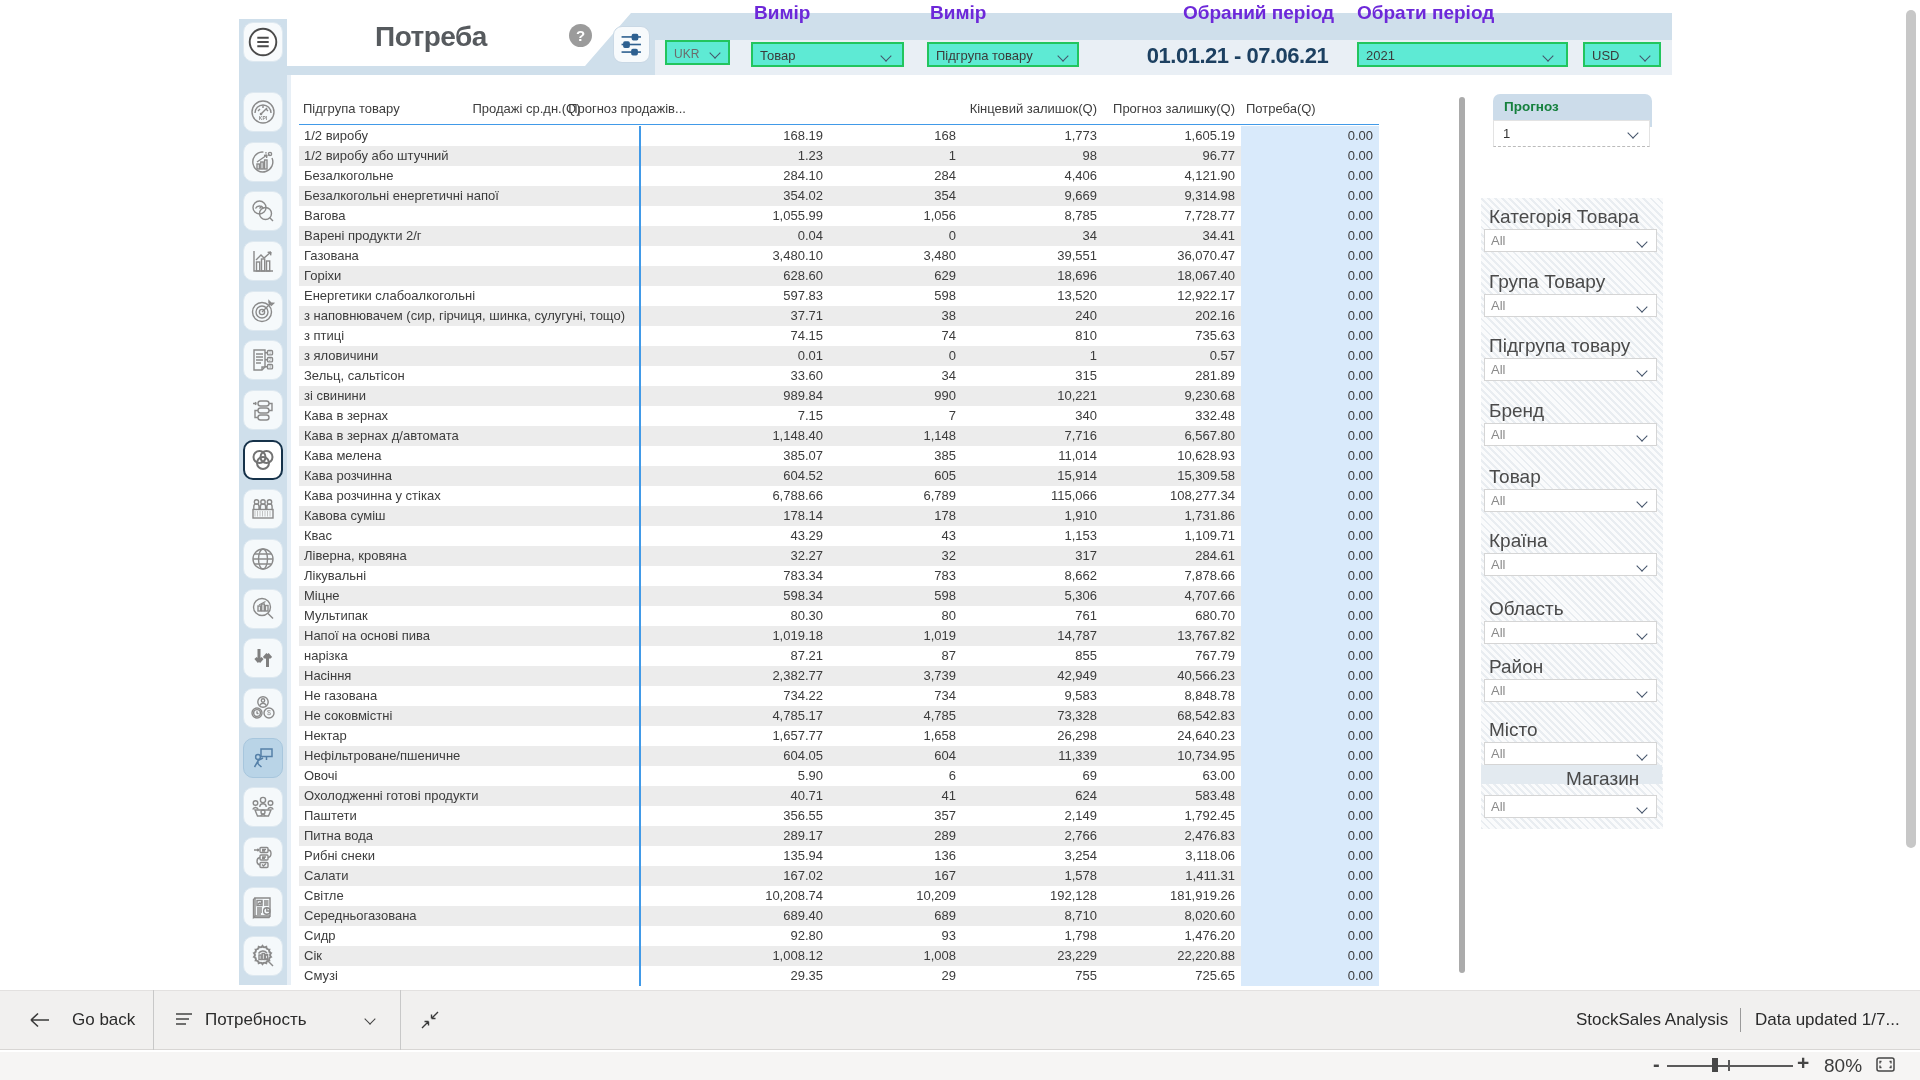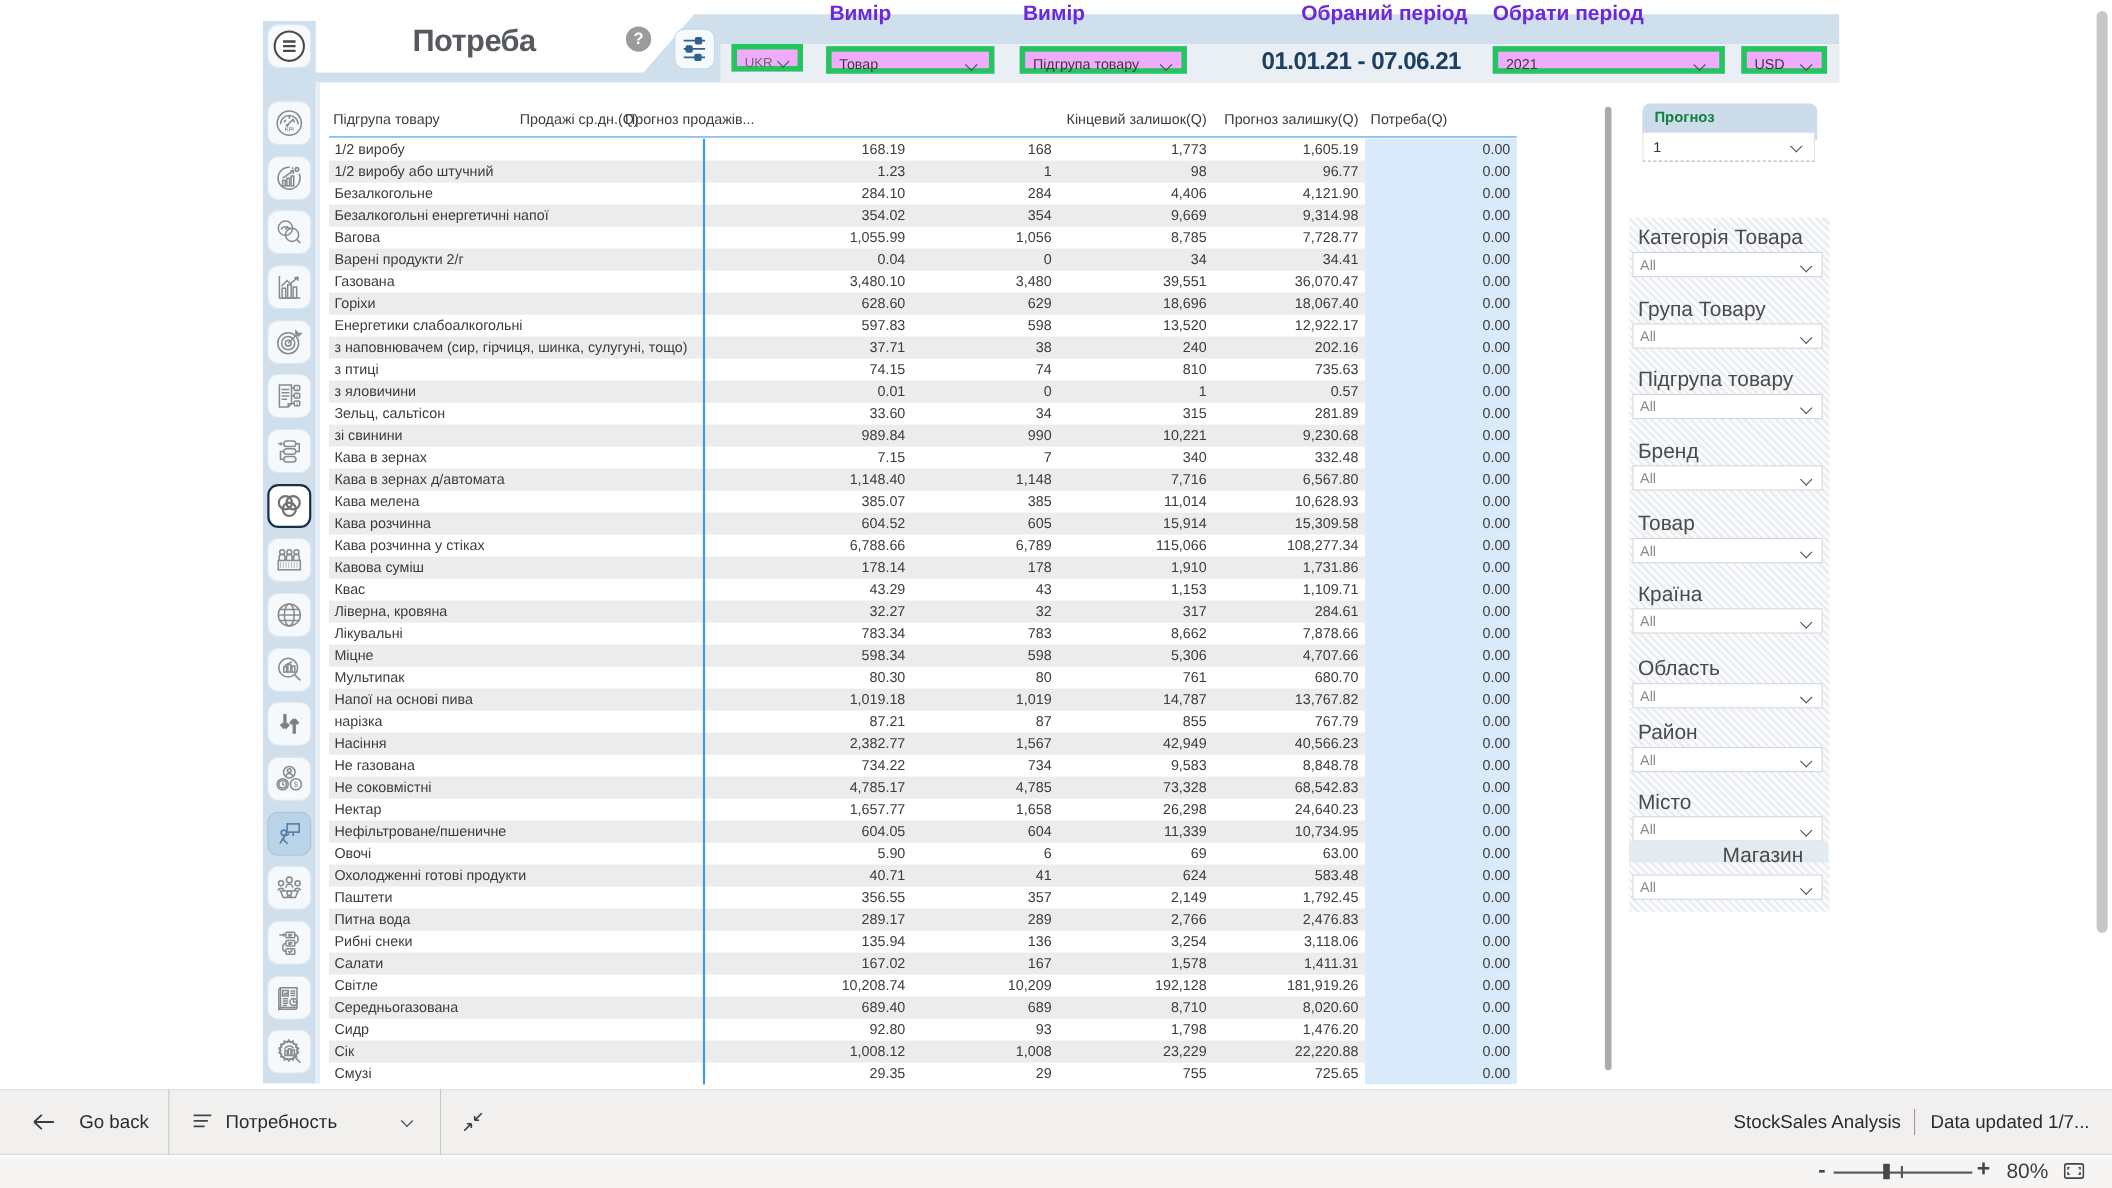--- a/index.html
+++ b/index.html
@@ -6,21 +6,21 @@
   font-family:"Liberation Sans",sans-serif;}
 #root {position:relative;width:1920px;height:1080px;background:#fff}
 .abs {position:absolute}
 
 
 #bandsvg {position:absolute;left:0;top:0}
 #title {position:absolute;left:375px;top:21px;font-size:28px;font-weight:bold;color:#565a5e;letter-spacing:-.5px}
 #qmark {position:absolute;left:569px;top:24px;width:23px;height:23px;border-radius:50%;background:#9b9b9b;color:#fff;font-size:15px;font-weight:bold;text-align:center;line-height:23px}
 #sliderbtn {position:absolute;left:613px;top:26px;width:37px;height:37px;background:#f7fafc;border:1px solid #c9d8e5;border-radius:9px}
 .flabel2 {position:absolute;top:2px;font-size:19px;font-weight:bold;color:#6d28d9}
-.dd {position:absolute;top:42px;height:25px;background:#f0abfc;border:5px solid #22c55e;font-size:13px;color:#3b3b3b;line-height:23px;padding-left:7px}
+.dd {position:absolute;top:42px;height:25px;background:#5eead4;border:2px solid #22c55e;font-size:13px;color:#3b3b3b;line-height:23px;padding-left:7px}
 .chev {position:absolute;width:8px;height:8px;border-right:1.4px solid #44546a;border-bottom:1.4px solid #44546a;transform:rotate(45deg)}
 #dates {position:absolute;left:1135px;top:43px;width:205px;text-align:center;font-size:22px;font-weight:bold;color:#1d4061;letter-spacing:-.5px}
 
 
 #sidestrip {position:absolute;left:239px;top:19px;width:48px;height:966px;background:#cfdfeb}
 #sideedge {position:absolute;left:287px;top:75px;width:4px;height:910px;background:#e7eff6}
 .ib {position:absolute;left:243px;width:40px;height:40px;background:#f5f9fb;border:1px solid #dde8f0;border-radius:10px}
 .ib svg {position:absolute;left:6px;top:6px;width:26px;height:26px}
 .ib.act {border:2px solid #16324a;background:#fff}
 .ib.act svg {left:5px;top:5px}
@@ -496,21 +496,21 @@
           <span class="n">нарізка</span>
           <span class="v v1">87.21</span>
           <span class="v v2">87</span>
           <span class="v v3">855</span>
           <span class="v v4">767.79</span>
           <span class="v v5">0.00</span>
         </div>
 <div class="r e">
           <span class="n">Насіння</span>
           <span class="v v1">2,382.77</span>
-          <span class="v v2">1,567</span>
+          <span class="v v2">3,739</span>
           <span class="v v3">42,949</span>
           <span class="v v4">40,566.23</span>
           <span class="v v5">0.00</span>
         </div>
 <div class="r">
           <span class="n">Не газована</span>
           <span class="v v1">734.22</span>
           <span class="v v2">734</span>
           <span class="v v3">9,583</span>
           <span class="v v4">8,848.78</span>

